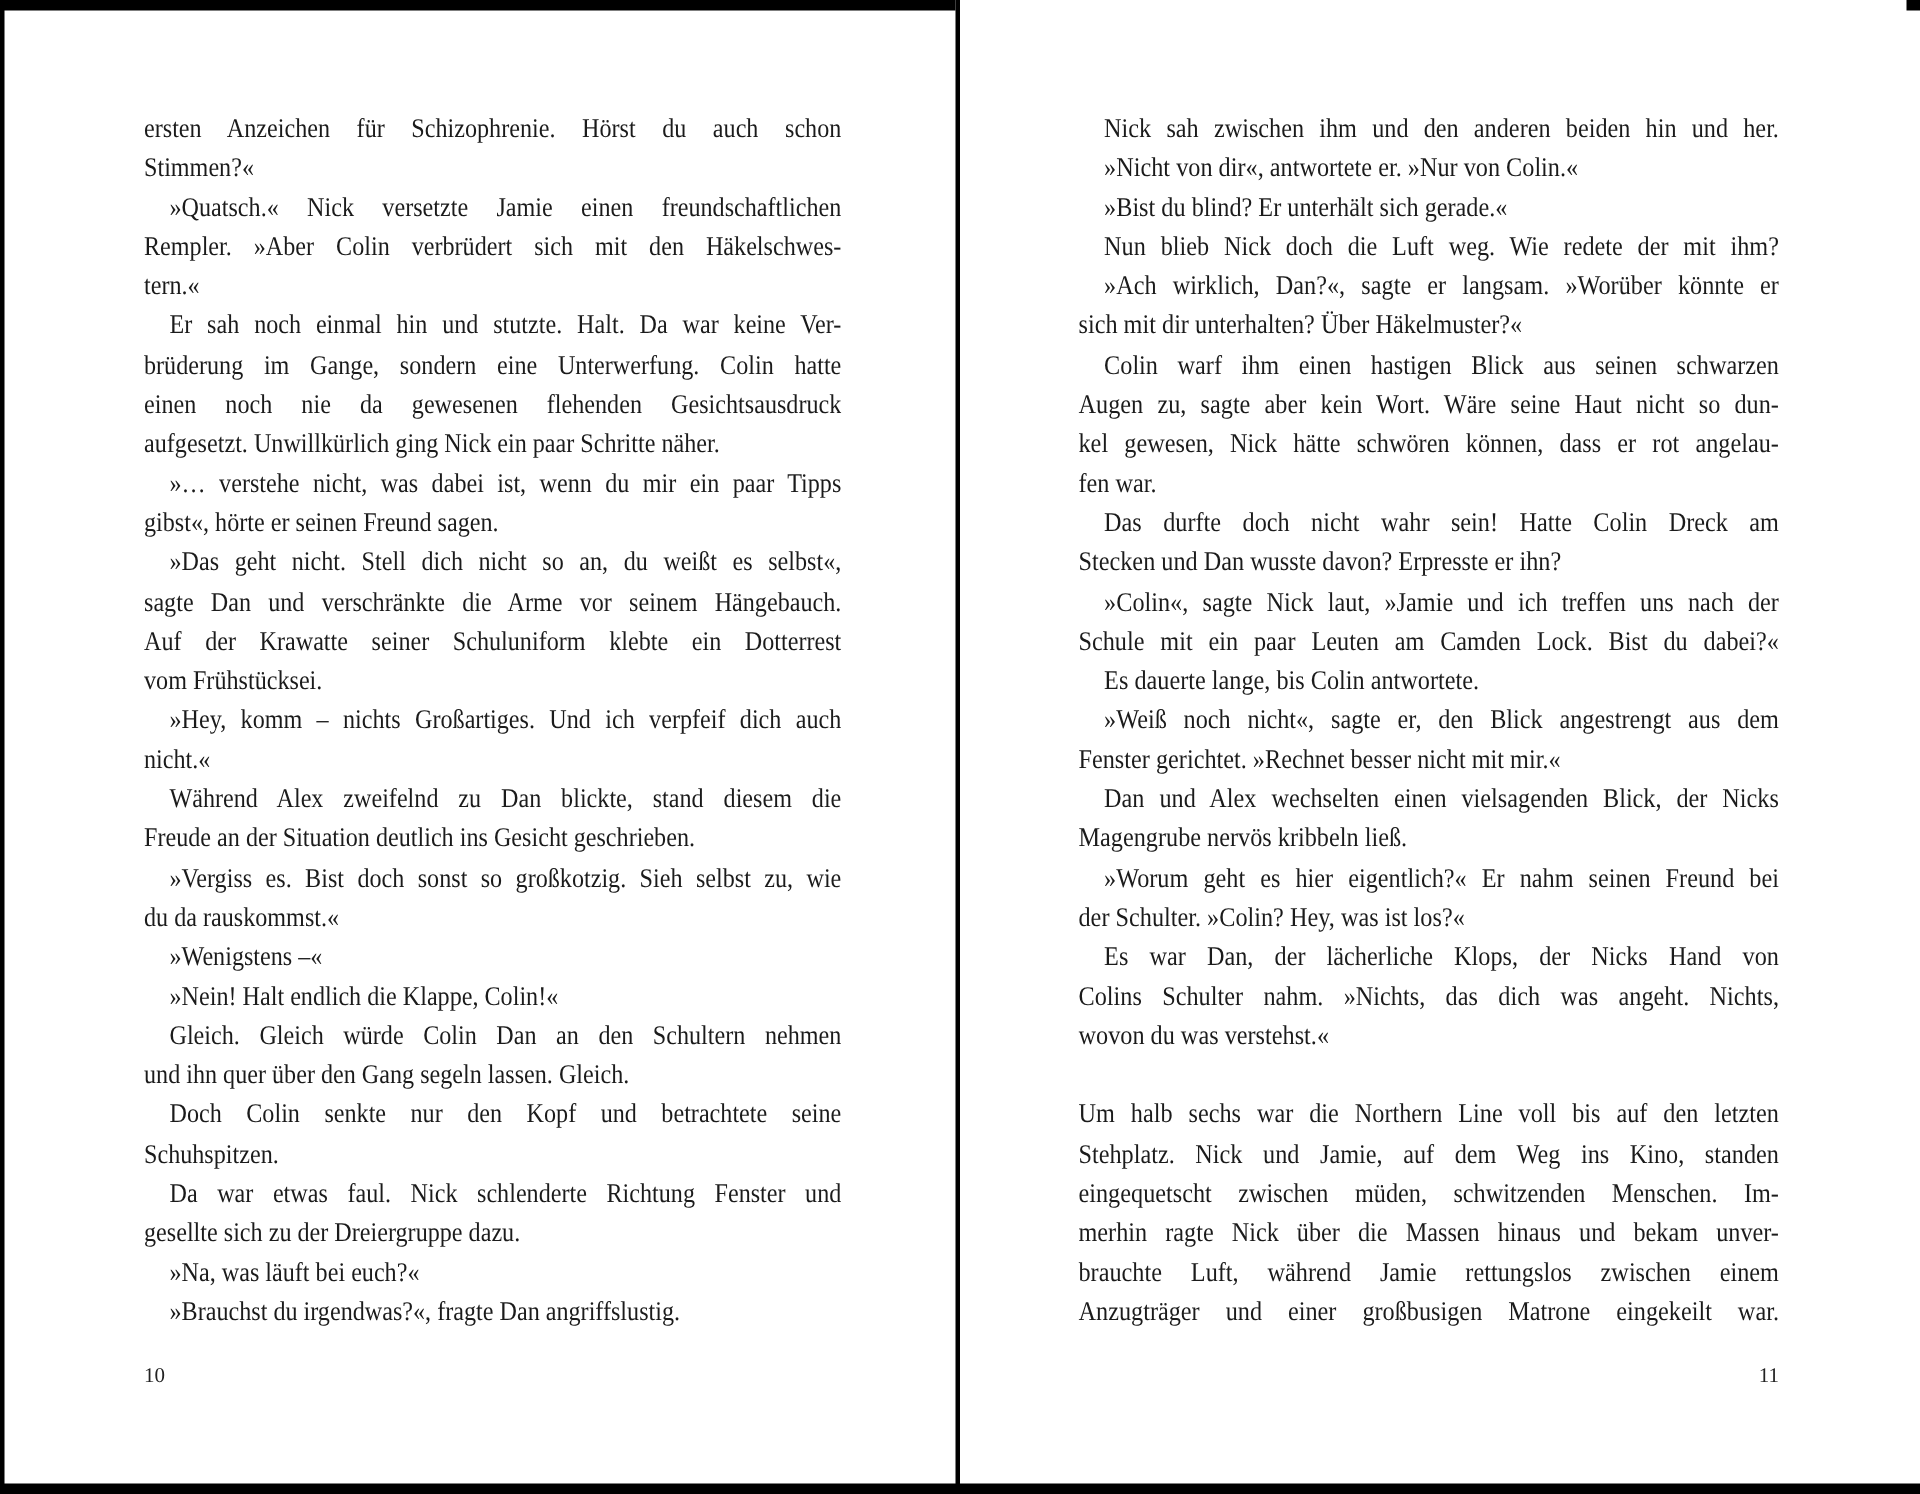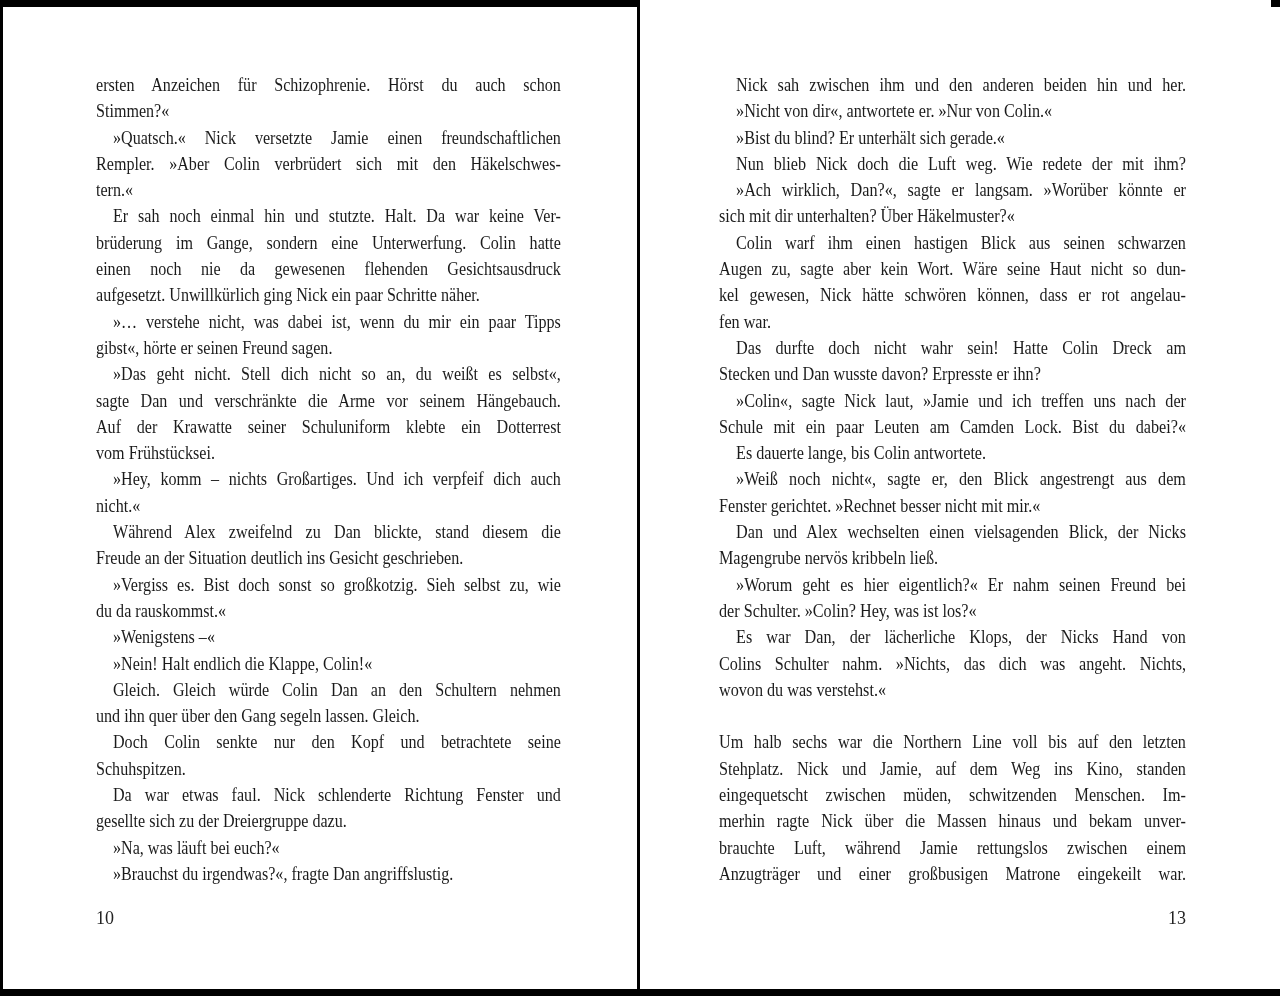--- a/index.html
+++ b/index.html
@@ -48,21 +48,21 @@
   .line.justify {
     text-align: justify;
     text-align-last: justify;
   }
   .line.indent { padding-left: 19px; }
   .line.blank  { }
 
   .pageno {
     position: absolute;
     top: 905px;
-    font-size: 18px;
+    font-size: 14px;
     line-height: 26px;
     color: #222;
   }
   .page-left  .pageno { left: 93px; }
   .page-right .pageno { left: 79px; width: 467px; text-align: right; }
 </style>
 </head>
 <body>
 
 <div class="scan">
@@ -137,16 +137,16 @@
         <div class="line justify">Colins Schulter nahm. »Nichts, das dich was angeht. Nichts,</div>
         <div class="line">wovon du was verstehst.«</div>
         <div class="line blank"></div>
         <div class="line justify">Um halb sechs war die Northern Line voll bis auf den letzten</div>
         <div class="line justify">Stehplatz. Nick und Jamie, auf dem Weg ins Kino, standen</div>
         <div class="line justify">eingequetscht zwischen müden, schwitzenden Menschen. Im-</div>
         <div class="line justify">merhin ragte Nick über die Massen hinaus und bekam unver-</div>
         <div class="line justify">brauchte Luft, während Jamie rettungslos zwischen einem</div>
         <div class="line justify">Anzugträger und einer großbusigen Matrone eingekeilt war.</div>
       </div>
-    <div class="pageno">13</div>
+    <div class="pageno">11</div>
   </section>
 
 </div>
 
 </body></html>

